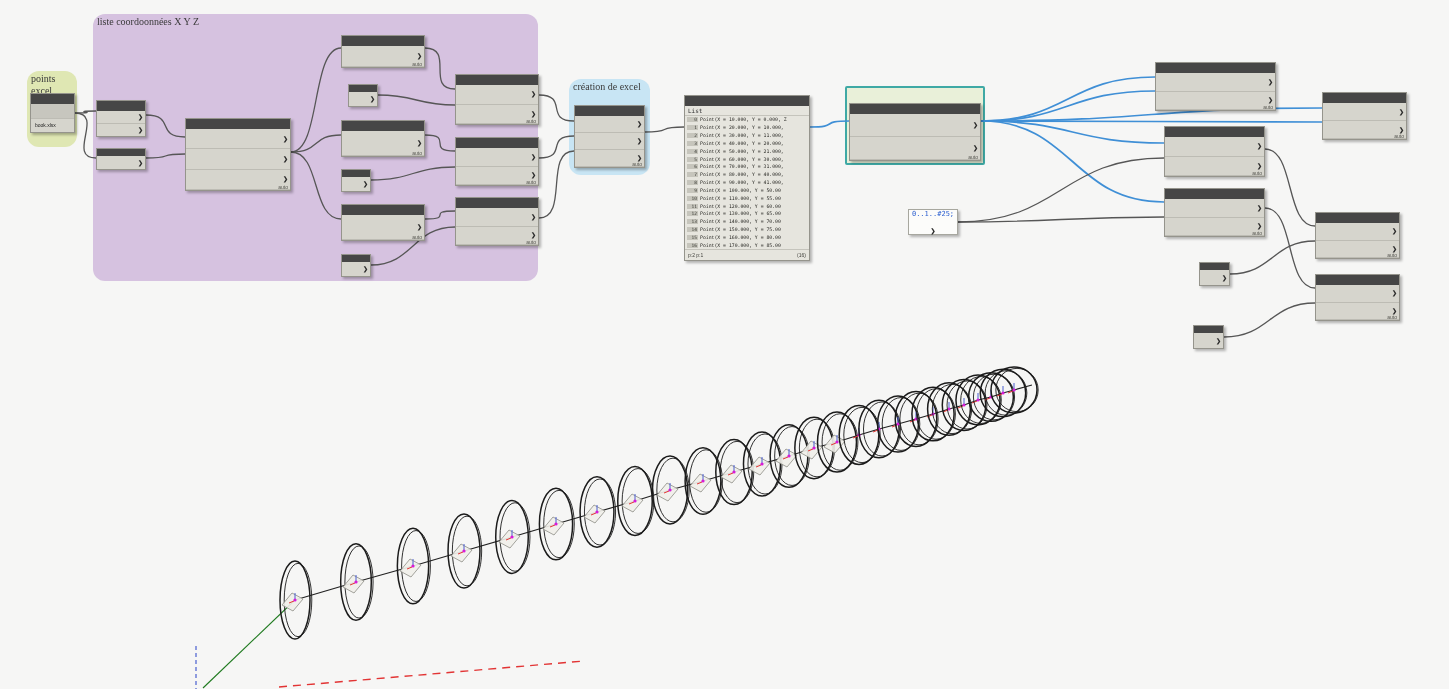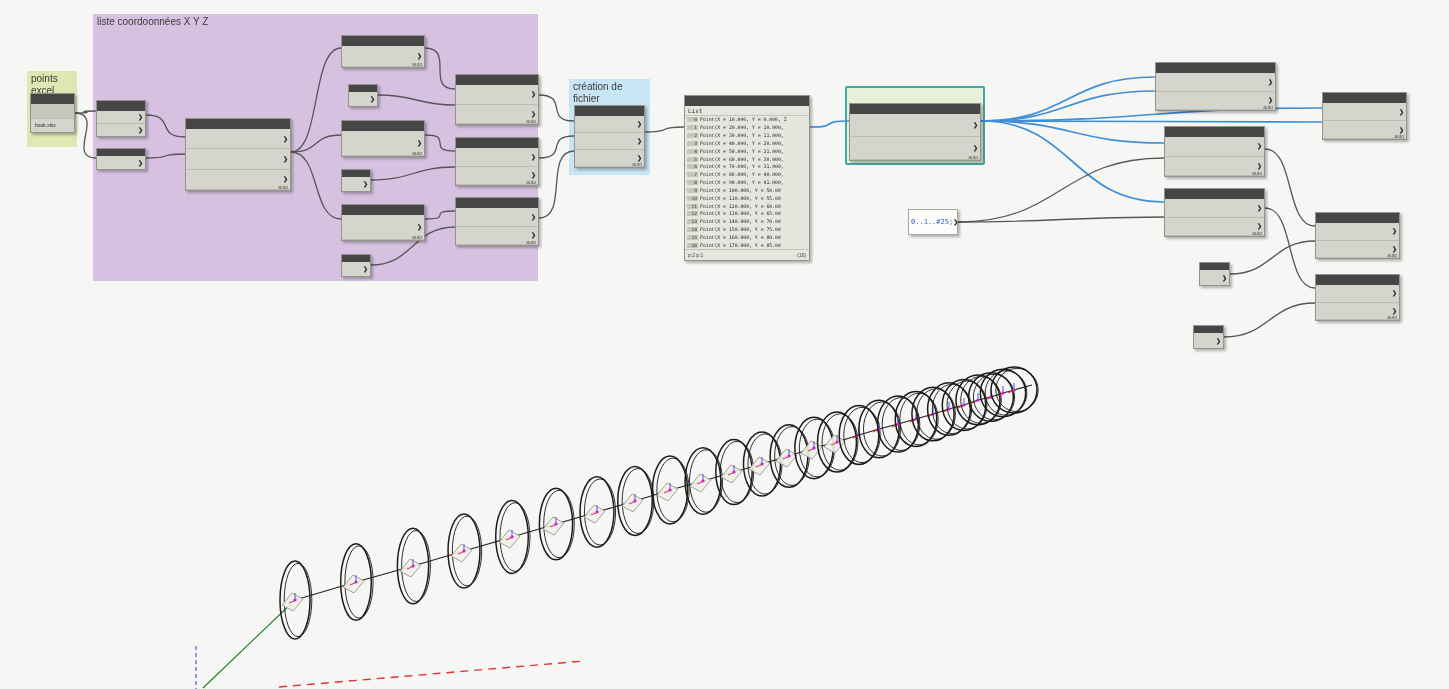--- a/index.html
+++ b/index.html
@@ -1,33 +1,33 @@
 <!DOCTYPE html>
 <html><head>
 <meta charset="utf-8">
 <style>
   html,body{margin:0;padding:0;background:#f6f6f5;font-family:"Liberation Sans",sans-serif;}
   .canvas{position:relative;width:1449px;height:689px;overflow:hidden;background:#f6f6f5;}
   .layer{position:absolute;left:0;top:0;width:1449px;height:689px;}
   svg.layer{pointer-events:none;}
-  .group{position:absolute;border-radius:0;}
+  .group{position:absolute;border-radius:12px;font-family:Liberation Serif, serif;}
   .group-label{font-size:10px;color:#3a3a3a;padding:2px 4px;line-height:1.15;}
   .selection{position:absolute;border-radius:2px;box-sizing:border-box;}
   .node{position:absolute;display:flex;flex-direction:column;background:#d6d5cd;border:1px solid #95948c;
         box-shadow:1.5px 1.5px 2.5px rgba(0,0,0,.28);box-sizing:border-box;}
   .nh{height:10px;min-height:10px;background:#464646;}
   .small .nh{height:7px;min-height:7px;}
   .nb{flex:1;display:flex;flex-direction:column;position:relative;min-height:0;}
   .nr{flex:1;display:flex;align-items:center;justify-content:flex-end;border-bottom:1px solid #bdbcb4;padding:0 2px;min-height:0;}
   .nr:last-child{border-bottom:none;}
   .pc{font-size:6px;line-height:1;color:#2c2c2c;font-weight:bold;}
   .auto{position:absolute;right:2px;bottom:0;font-size:5px;color:#55554f;}
   .btnrow{background:#c7c6be;}
   .file-text{font-size:5px;color:#222;padding-left:2px;white-space:nowrap;overflow:hidden;flex:1;text-align:left;}
-  .node.code{background:#fcfcfa;border:1px solid #a7a79f;flex-direction:row;align-items:center;justify-content:space-between;padding:0 2px;}
+  .node.code{background:#fcfcfa;border:1px solid #a7a79f;flex-direction:column;align-items:center;justify-content:space-between;padding:0 2px;}
   .code-text{font-family:"DejaVu Sans Mono",monospace;font-size:7px;color:#2b5fd0;white-space:nowrap;}
   .node.watch{background:#e6e5de;}
   .wtitle{font-size:6px;color:#333;padding:1px 3px;border-bottom:1px solid #c5c4bc;font-family:"DejaVu Sans Mono",monospace;}
   .wrows{flex:1;display:flex;flex-direction:column;overflow:hidden;min-height:0;}
   .wrow{flex:1;display:flex;align-items:center;gap:2px;padding:0 2px;min-height:0;}
   .chip{background:#c6c5bc;color:#3a3a34;font-size:4.5px;min-width:9px;text-align:right;padding:0 1px;font-family:"DejaVu Sans Mono",monospace;}
   .wtext{font-size:4.8px;font-family:"DejaVu Sans Mono",monospace;color:#262622;white-space:nowrap;overflow:hidden;}
   .wfoot{height:10px;min-height:10px;display:flex;justify-content:space-between;align-items:center;padding:0 3px;border-top:1px solid #c5c4bc;font-size:5px;color:#44443f;}
 </style>
 </head>
@@ -35,21 +35,21 @@
 
 <div class="canvas">
   <div id="groups" class="layer">
       <div class="group" style="left: 27px; top: 71px; width: 50px; height: 76px; background: rgb(223, 231, 179);">
         <div class="group-label">points excel</div>
       </div>
       <div class="group" style="left: 93px; top: 14px; width: 445px; height: 267px; background: rgb(214, 194, 224);">
         <div class="group-label">liste coordoonnées X Y Z</div>
       </div>
       <div class="group" style="left: 569px; top: 79px; width: 81px; height: 96px; background: rgb(200, 229, 244);">
-        <div class="group-label">création de fichier</div>
+        <div class="group-label">création de excel</div>
       </div>
       <div class="selection" style="left: 845px; top: 86px; width: 140px; height: 79px; background: rgb(233, 240, 217); border: 2px solid rgb(63, 169, 165);"></div>
     </div>
   <svg id="preview" class="layer">
       <polyline points="295,600 356,582 413,566 464,551 512,537 556,524 597,512 635,501 670,490 703,481 734,472 762,464 789,456 814,448 837,442 859,435 879,429 898,424 916,419 933,414 949,409 964,405 978,400 991,397 1003,393 1014,390 1032,385" fill="none" stroke="#222222" stroke-width="1.2"></polyline>
       <line x1="203" y1="688" x2="296" y2="599" stroke="#1f7a1f" stroke-width="1.1"></line>
       <line x1="196" y1="646" x2="196" y2="689" stroke="#4a5fd0" stroke-width="1.2" stroke-dasharray="4,3"></line>
       <line x1="279" y1="687" x2="584" y2="661" stroke="#e23434" stroke-width="1.4" stroke-dasharray="8,6"></line>
       <ellipse cx="295" cy="600" rx="15" ry="39" fill="none" stroke="#1b1b1b" stroke-width="1.5"></ellipse>
       <ellipse cx="298" cy="600" rx="13.8" ry="36.66" fill="none" stroke="#1b1b1b" stroke-width="0.9"></ellipse>

